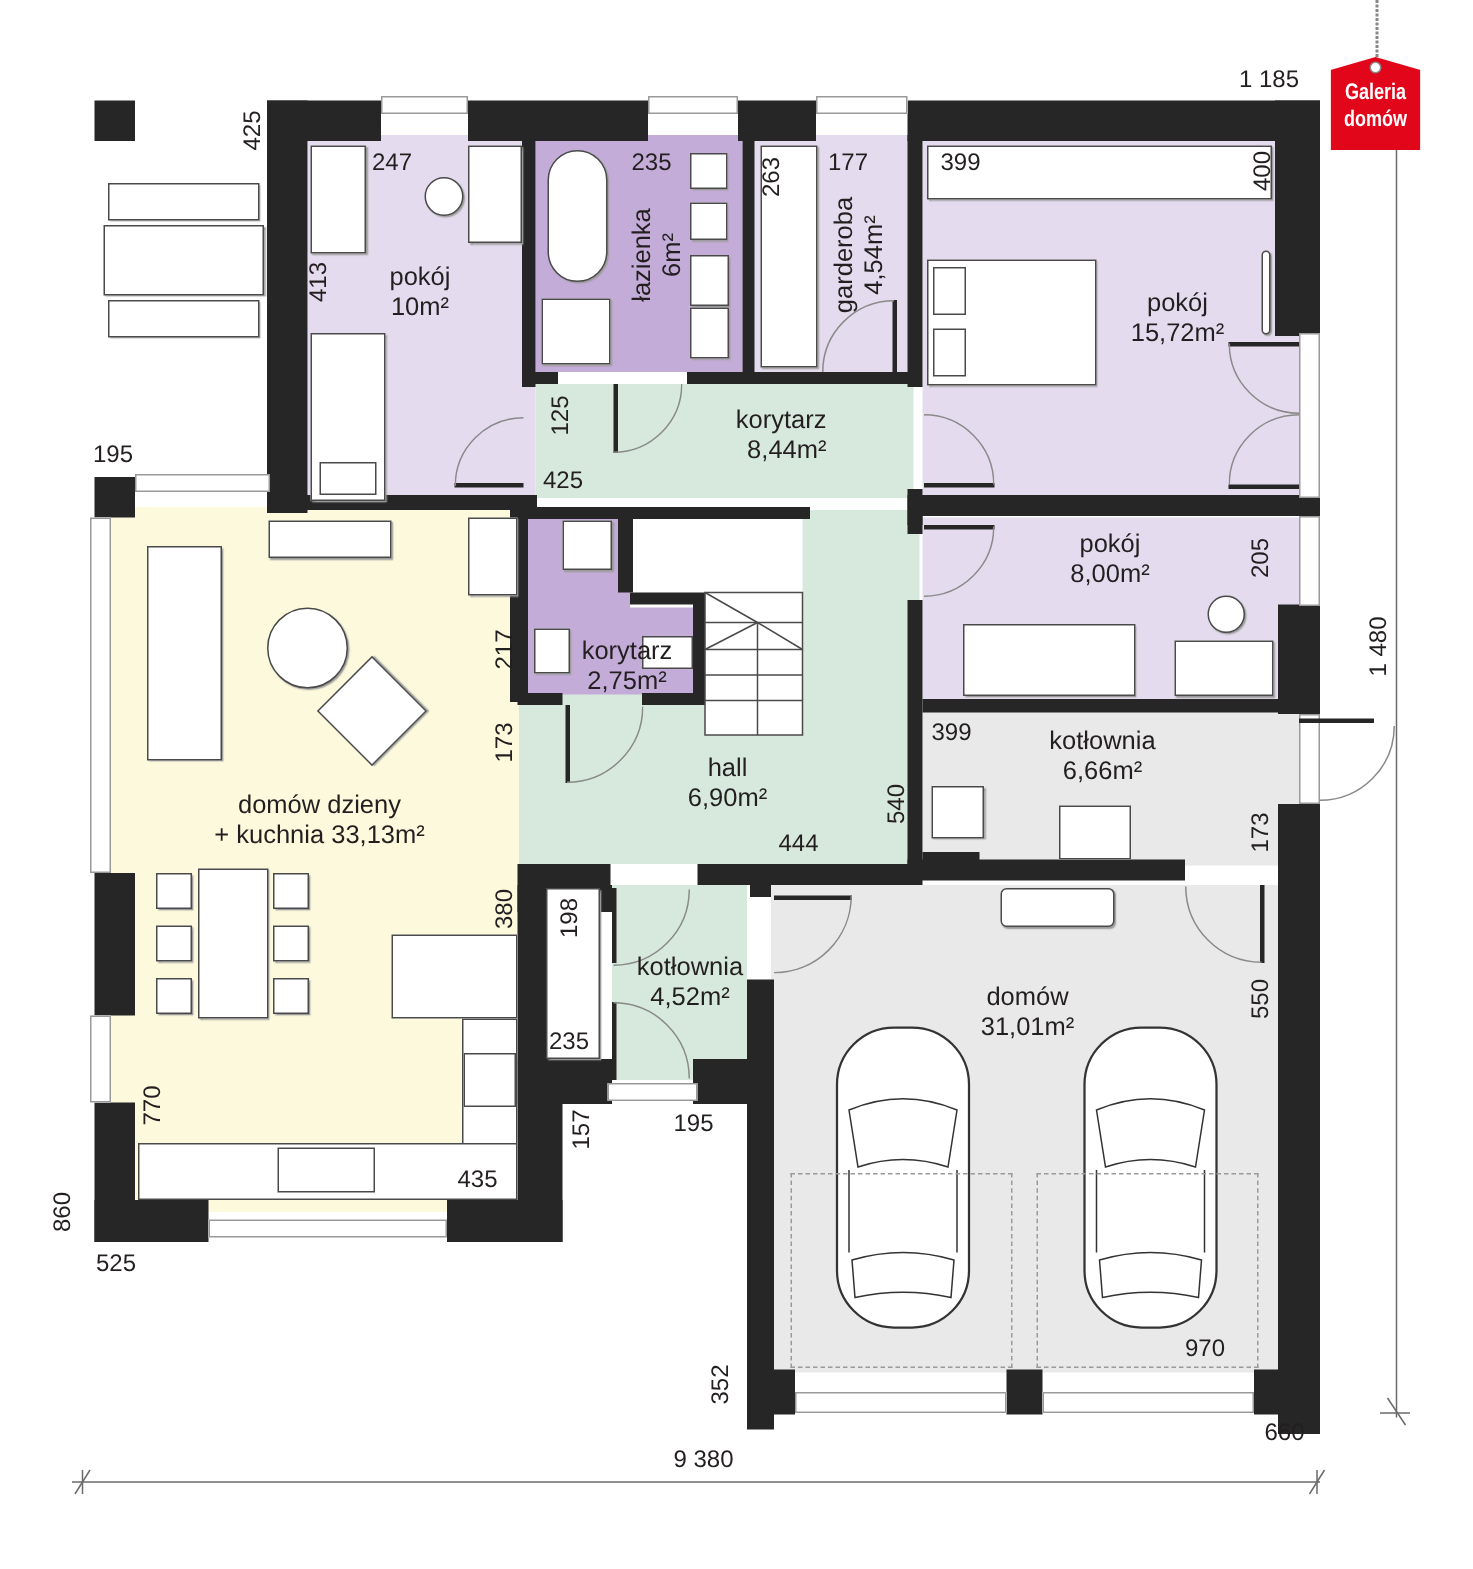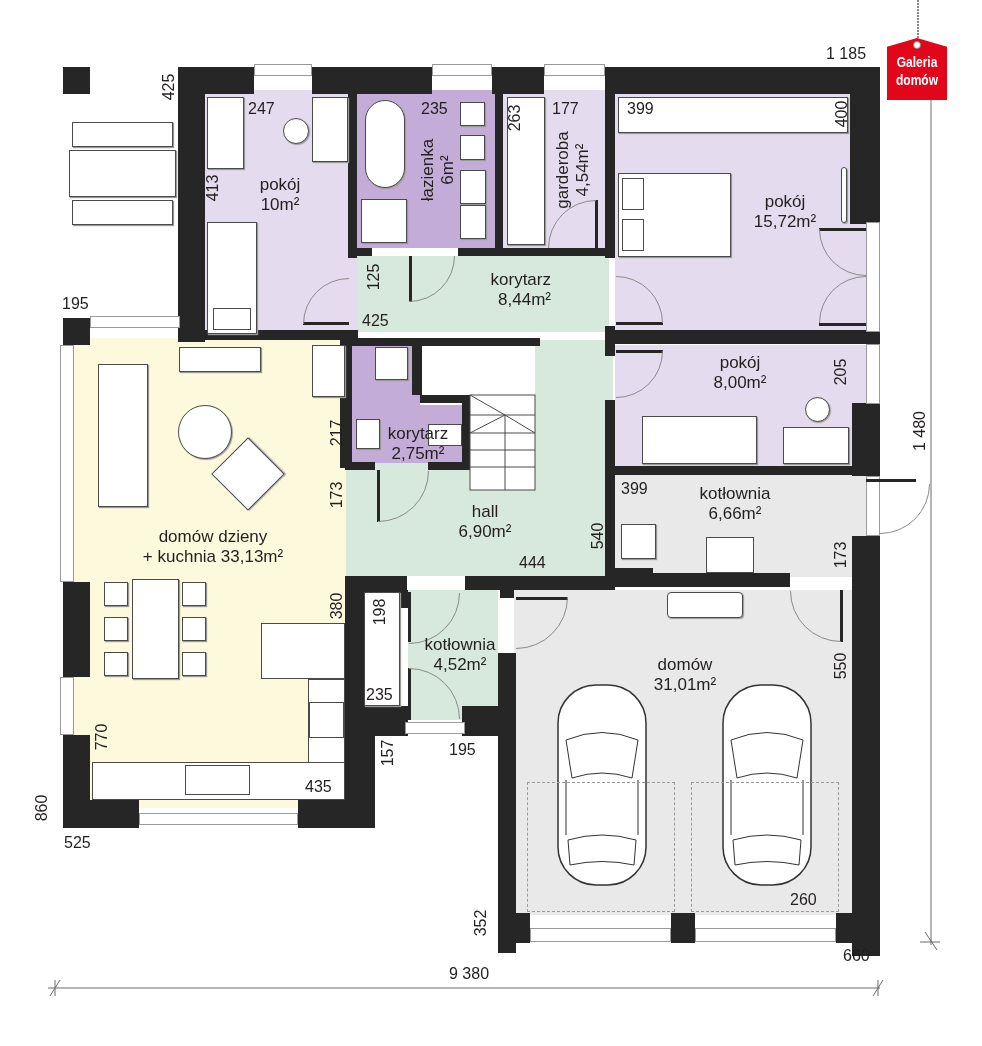--- a/index.html
+++ b/index.html
@@ -280,21 +280,21 @@
 <div class="dim vert" style="left:367px;top:604px;">198</div>
 <div class="dim" style="left:366px;top:687px;">235</div>
 <div class="dim vert" style="left:828px;top:658px;">550</div>
 <div class="dim vert" style="left:89px;top:729px;">770</div>
 <div class="dim" style="left:305px;top:779px;">435</div>
 <div class="dim vert" style="left:375px;top:745px;">157</div>
 <div class="dim" style="left:449px;top:742px;">195</div>
 <div class="dim vert" style="left:29px;top:800px;">860</div>
 <div class="dim" style="left:64px;top:835px;">525</div>
 <div class="dim vert" style="left:468px;top:915px;">352</div>
-<div class="dim" style="left:790px;top:892px;">260</div>
+<div class="dim" style="left:790px;top:892px;">970</div>
 <div class="dim" style="left:843px;top:948px;">660</div>
 <div class="dim" style="left:449px;top:966px;">9 380</div>
 
 <svg style="left:0;top:0;" width="982" height="1046">
   <line x1="48" y1="988" x2="880" y2="988" stroke="#6a6a6a" stroke-width="1"></line>
   <line x1="55" y1="980" x2="55" y2="996" stroke="#6a6a6a"></line>
   <line x1="50" y1="996" x2="60" y2="980" stroke="#6a6a6a"></line>
   <line x1="878" y1="980" x2="878" y2="996" stroke="#6a6a6a"></line>
   <line x1="873" y1="996" x2="883" y2="980" stroke="#6a6a6a"></line>
   <line x1="931" y1="100" x2="931" y2="945" stroke="#6a6a6a" stroke-width="1"></line>

